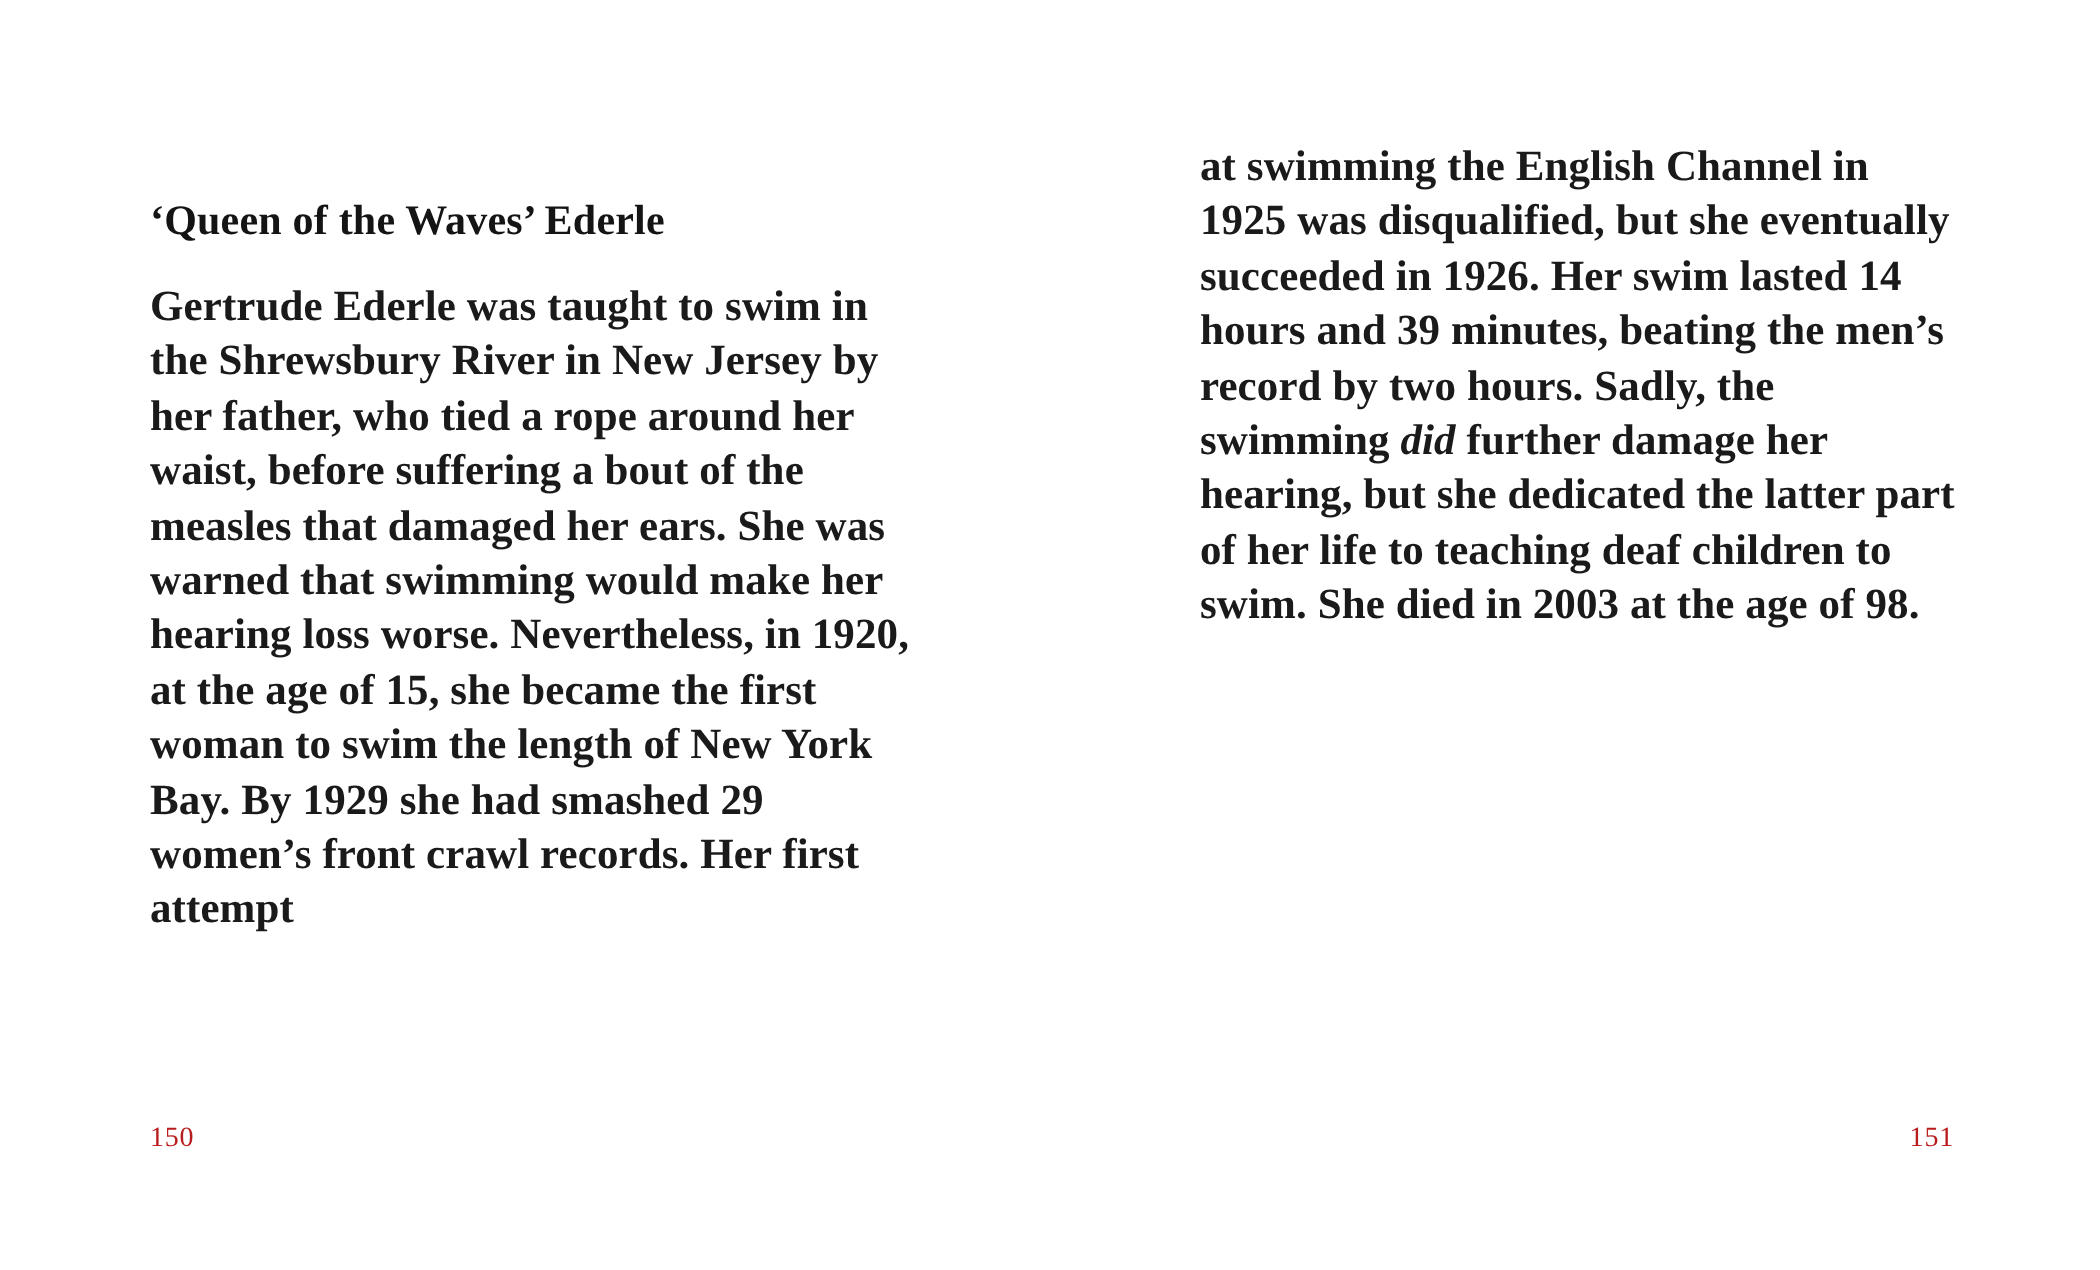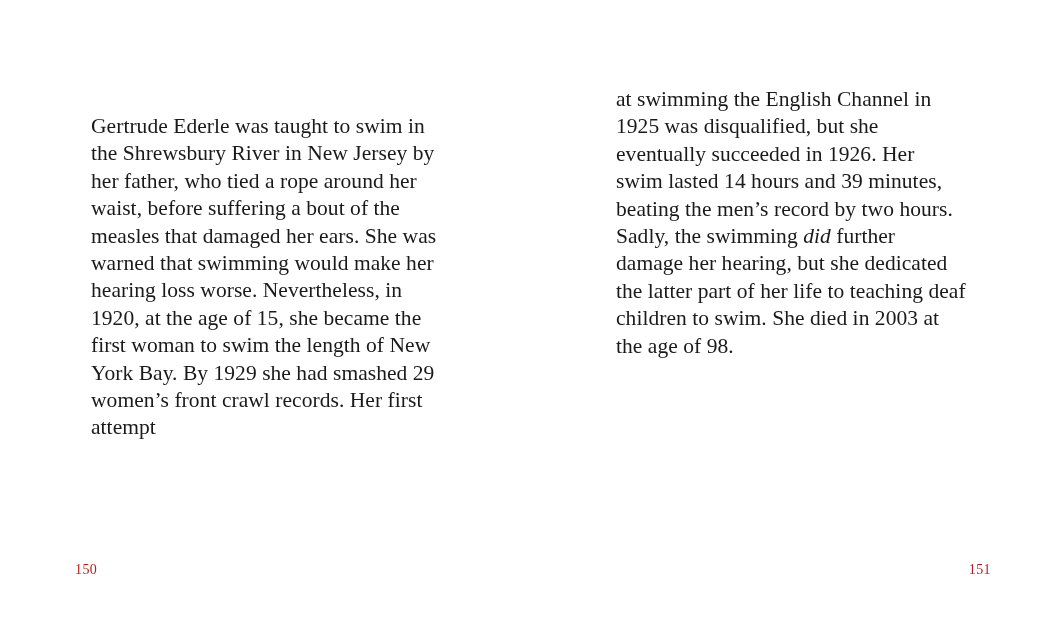--- a/index.html
+++ b/index.html
@@ -42,47 +42,49 @@
     font-size: 21px;
     line-height: 27px;
     margin: 0 0 16px 0;
     letter-spacing: 0.1px;
     color: #141414;
   }
   p.body-text {
     font-family: "Liberation Serif", serif;
     font-size: 21.5px;
     line-height: 27.4px;
-    margin: 16px;
+    margin: 0;
     color: #1a1a1a;
     letter-spacing: 0.05px;
+    font-weight: bold;
   }
   p.body-text em {
     font-style: italic;
   }
   .folio {
     position: absolute;
     bottom: 57px;
     font-family: "Liberation Serif", serif;
     font-size: 14px;
     color: #b91c1c;
     letter-spacing: 0.4px;
   }
   .folio-left { left: 75px; }
-  .folio-right { right: 59px; }
+  .folio-right { right: 73px; }
 </style>
 </head>
 <body>
 
 <div class="spread">
 
   <div class="page page-left">
     <div class="col">
       <h1 class="section-title">
         <br>
+        <span>‘Queen of the Waves’ Ederle</span>
       </h1>
       <p class="body-text">Gertrude Ederle was taught to swim in the Shrewsbury River in New Jersey by her father, who tied a rope around her waist, before suffering a bout of the measles that damaged her ears. She was warned that swimming would make her hearing loss worse. Nevertheless, in 1920, at the age of 15, she became the first woman to swim the length of New York Bay. By 1929 she had smashed 29 women’s front crawl records. Her first attempt</p>
     </div>
     <div class="folio folio-left">150</div>
   </div>
 
   <div class="page page-right">
     <div class="col">
       <p class="body-text"><span>at swimming the English Channel in 1925 was disqualified, but she eventually succeeded in 1926. Her swim lasted 14 hours and 39 minutes, beating the men’s record by two hours. Sadly, the swimming </span><em>did</em><span> further damage her hearing, but she dedicated the latter part of her life to teaching deaf children to swim. She died in 2003 at the age of 98.</span></p>
     </div>

